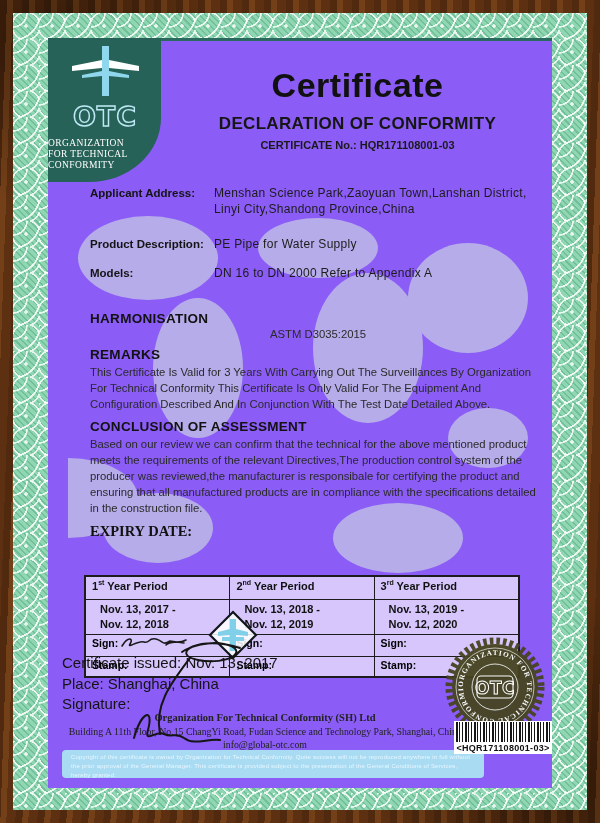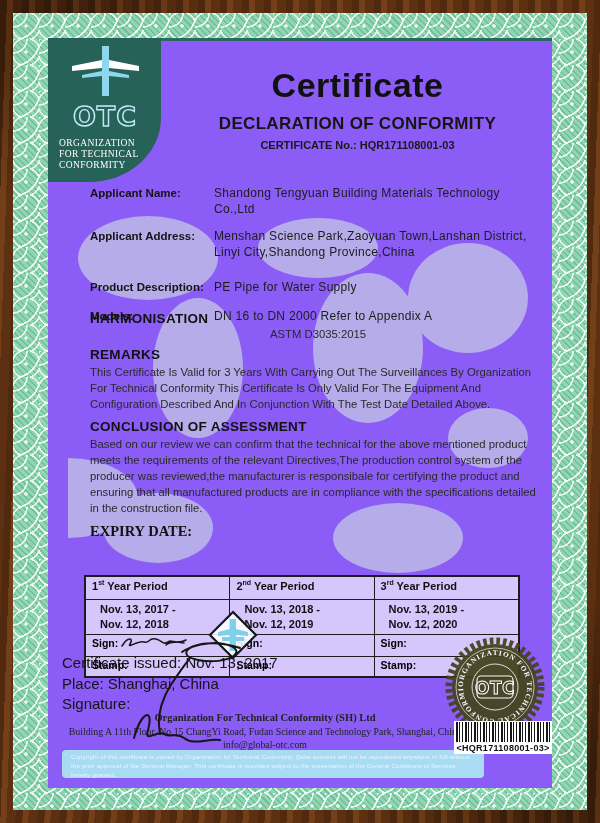--- a/index.html
+++ b/index.html
@@ -23,21 +23,21 @@
   .page{position:absolute;left:48px;right:48px;top:38px;bottom:35px;background:#8b5cf6;}
   .page .accent-line{position:absolute;left:0;right:0;top:0;height:3px;background:#2a6a5e;}
 
   
   .map-wm{position:absolute;left:20px;right:10px;top:140px;height:420px;opacity:.55;pointer-events:none;}
 
   
   .logo-panel{position:absolute;left:0;top:0;width:113px;height:144px;background:#266257;
     border-bottom-right-radius:72px 64px;color:#fff;z-index:3;}
   .logo-panel svg.mark{display:block;margin:6px auto 0 auto;}
-  .org-lines{font-family:"Liberation Serif",serif;font-size:9.5px;letter-spacing:.4px;line-height:1.18;padding-left:11px;margin-top:2px;}
+  .org-lines{font-family:"Liberation Serif",serif;font-size:9.5px;letter-spacing:.4px;line-height:1.18;margin-top:2px;}
 
   
   .header{position:absolute;left:115px;right:0;top:28px;text-align:center;z-index:2;}
   .title{font-size:34px;font-weight:bold;color:#111;letter-spacing:.5px;}
   .subtitle{font-size:17px;font-weight:bold;color:#161616;margin-top:9px;letter-spacing:.3px;}
   .certno{font-size:11px;font-weight:bold;color:#1a1a1a;margin-top:5px;}
 
   
   .fields{position:absolute;left:42px;right:14px;top:148px;z-index:2;}
   .frow{display:flex;align-items:flex-start;}
@@ -129,24 +129,20 @@
     </div>
   </div>
 
   <div class="header">
     <div class="title">Certificate</div>
     <div class="subtitle">DECLARATION OF CONFORMITY</div>
     <div class="certno">CERTIFICATE No.: HQR171108001-03</div>
   </div>
 
   <div class="fields">
-    <div class="frow r1">
-      <div class="lbl">Applicant Name:</div>
-      <div class="val">Shandong Tengyuan Building Materials Technology Co.,Ltd</div>
-    </div>
     <div class="frow r2">
       <div class="lbl">Applicant Address:</div>
       <div class="val">Menshan Science Park,Zaoyuan Town,Lanshan District, Linyi City,Shandong Province,China</div>
     </div>
     <div class="frow r3">
       <div class="lbl">Product Description:</div>
       <div class="val">PE Pipe for Water Supply</div>
     </div>
     <div class="frow">
       <div class="lbl">Models:</div>

